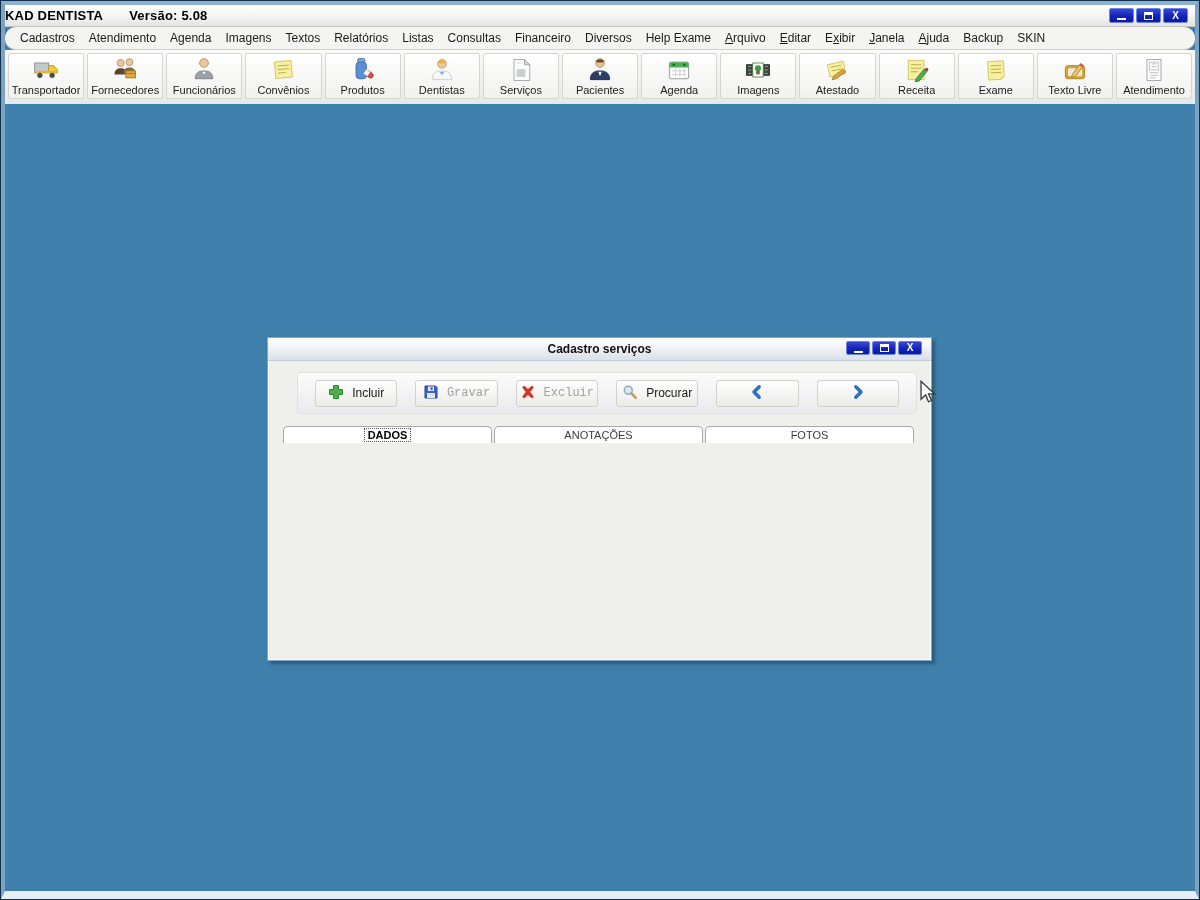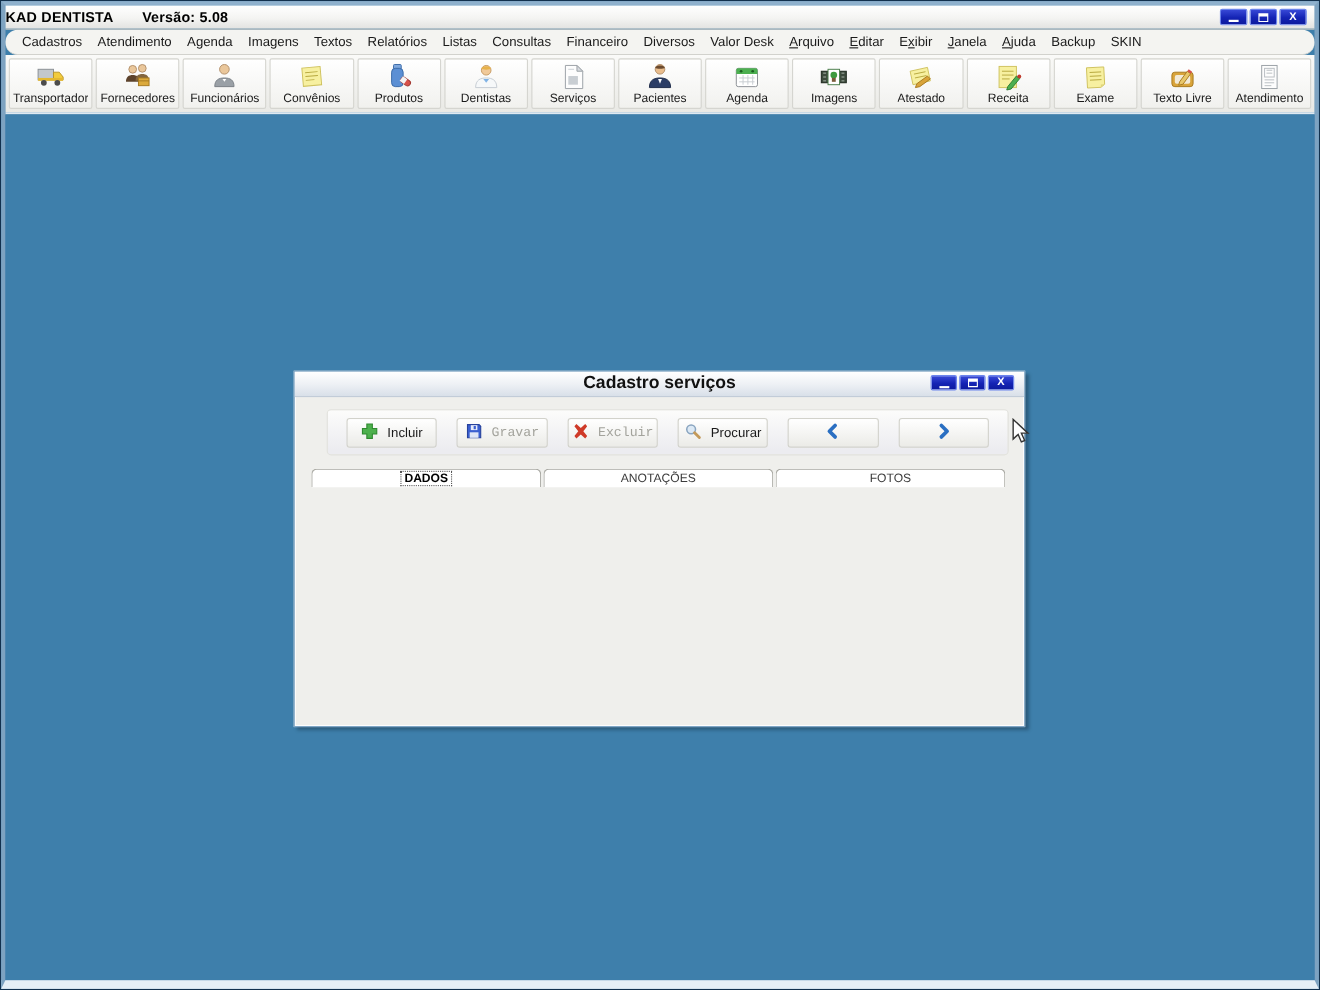--- a/index.html
+++ b/index.html
@@ -41,21 +41,21 @@
   
   .desktop { flex:1 1 auto; background:#3e7fab; }
 
   
   .dialog { position:absolute; left:267px; top:337px; width:665px; height:324px;
             background:#efefec; border:1px solid #7fa6c6;
             box-shadow:inset 0 0 0 1px #fdfdfd, 3px 3px 3px rgba(10,25,40,0.35); }
   .dlg-titlebar { position:relative; height:23px;
                   background:linear-gradient(180deg,#ffffff 0%,#eef1f5 50%,#d9e0e9 100%);
                   border-bottom:1px solid #c2ccd8; display:flex; align-items:center; justify-content:center; }
-  .dlg-title { font-size:16px; font-weight:bold; color:#111; }
+  .dlg-title { font-size:12px; font-weight:bold; color:#111; }
   .dlg-titlebar .winbtns { top:3px; right:9px; }
   .dlg-titlebar .wbtn { width:24px; height:14px; }
   .dlg-body { position:relative; height:calc(100% - 23px); }
 
   .btn-panel { position:absolute; left:13px; right:14px; top:11px; height:42px;
                background:linear-gradient(180deg,#fcfcfb,#ececе9);
                background:linear-gradient(180deg,#fcfcfb,#ececf0 90%);
                border:1px solid #e2e2dd; border-radius:4px;
                display:flex; align-items:center; padding:0 8px;margin-left:16px; }
   .abtn { flex:1 1 0; margin:0 9px; height:27px; border:1px solid #d2d2cb; border-radius:3px;
@@ -119,21 +119,21 @@
       <span class="menu-item">Cadastros</span>
       <span class="menu-item">Atendimento</span>
       <span class="menu-item">Agenda</span>
       <span class="menu-item">Imagens</span>
       <span class="menu-item">Textos</span>
       <span class="menu-item">Relatórios</span>
       <span class="menu-item">Listas</span>
       <span class="menu-item">Consultas</span>
       <span class="menu-item">Financeiro</span>
       <span class="menu-item">Diversos</span>
-      <span class="menu-item">Valor Desk</span>
+      <span class="menu-item">Help Exame</span>
       <span class="menu-item"><u>A</u>rquivo</span>
       <span class="menu-item"><u>E</u>ditar</span>
       <span class="menu-item">E<u>x</u>ibir</span>
       <span class="menu-item"><u>J</u>anela</span>
       <span class="menu-item"><u>A</u>juda</span>
       <span class="menu-item">Backup</span>
       <span class="menu-item">SKIN</span>
     </div>
 
     <div class="toolbar">

